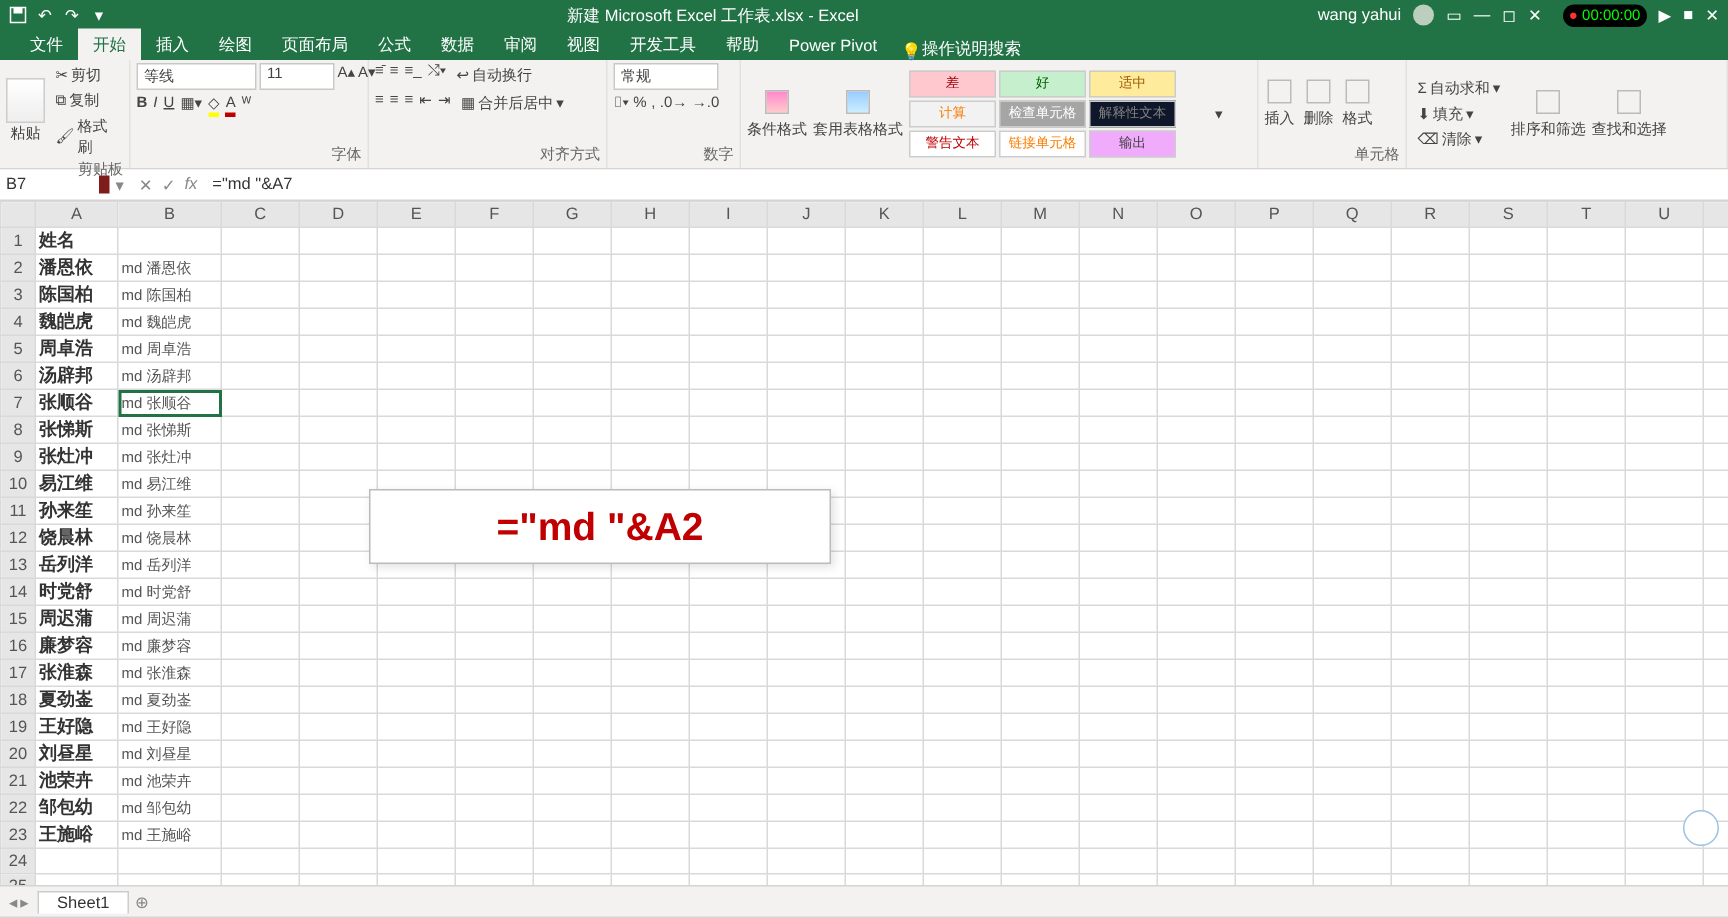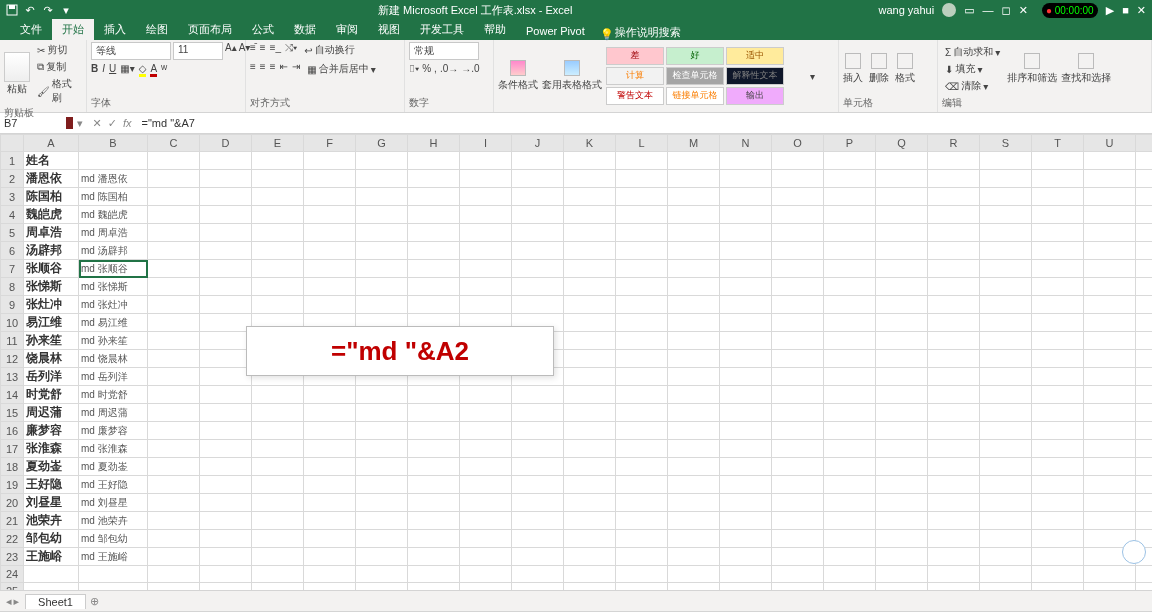--- a/index.html
+++ b/index.html
@@ -14,21 +14,21 @@
 
   .tabs{height:20px;background:#217346;display:flex;align-items:flex-end;padding-left:10px;color:#fff;font-size:11px}
   .tabs .tab{padding:3px 10px;cursor:pointer}
   .tabs .tab.active{background:#f3f2f1;color:#217346}
   .tabs .tell{margin-left:6px;display:flex;align-items:center;gap:4px}
   .bulb{width:10px;height:10px;display:inline-block;color:#ffd966}
 
   .ribbon{height:72px;background:#f3f2f1;border-bottom:1px solid #d4d4d4;display:flex;font-size:10px;color:#444}
   .group{border-right:1px solid #e1e1e1;display:flex;flex-direction:column;justify-content:space-between;padding:2px 4px}
   .group .body{flex:1;display:flex;align-items:center;gap:4px}
-  .group .label{text-align:left;color:#666;font-size:10px}
+  .group .label{text-align:right;color:#666;font-size:10px}
   .sq{width:14px;height:14px;border:1px solid #bbb;display:inline-block}
   .btn{display:inline-flex;align-items:center;gap:2px;padding:1px 3px;cursor:pointer}
   .fontbox{border:1px solid #c8c8c8;background:#fff;padding:1px 4px;font-size:10px;min-width:40px;display:inline-block}
   .small{font-size:10px}
 
   .styles{display:flex;gap:2px}
   .stylecell{width:56px;height:16px;border:1px solid #ccc;font-size:9px;text-align:center;line-height:14px;overflow:hidden}
 
   .fxrow{height:20px;border-bottom:1px solid #d4d4d4;display:flex;align-items:center;font-size:11px;background:#fff}
   .namebox{width:62px;border-right:7px solid #7f1d1d;padding-left:4px}
@@ -217,21 +217,20 @@
   <div class="group" style="flex:1">
     <div class="body">
       <div style="display:flex;flex-direction:column;font-size:10px;gap:1px">
         <span class="btn">Σ <span>自动求和</span>▾</span>
         <span class="btn">⬇ <span>填充</span>▾</span>
         <span class="btn">⌫ <span>清除</span>▾</span>
       </div>
       <div style="text-align:center"><div class="sq"></div><div class="small">排序和筛选</div></div>
       <div style="text-align:center"><div class="sq"></div><div class="small">查找和选择</div></div>
     </div>
-    <div class="label">编辑</div>
   </div>
 </div>
 
 <div class="fxrow">
   <div class="namebox">B7</div>
   <span style="padding:0 4px;color:#888">▾</span>
   <div class="fxicons">
     <span>✕</span>
     <span>✓</span>
     <span><i>fx</i></span>

